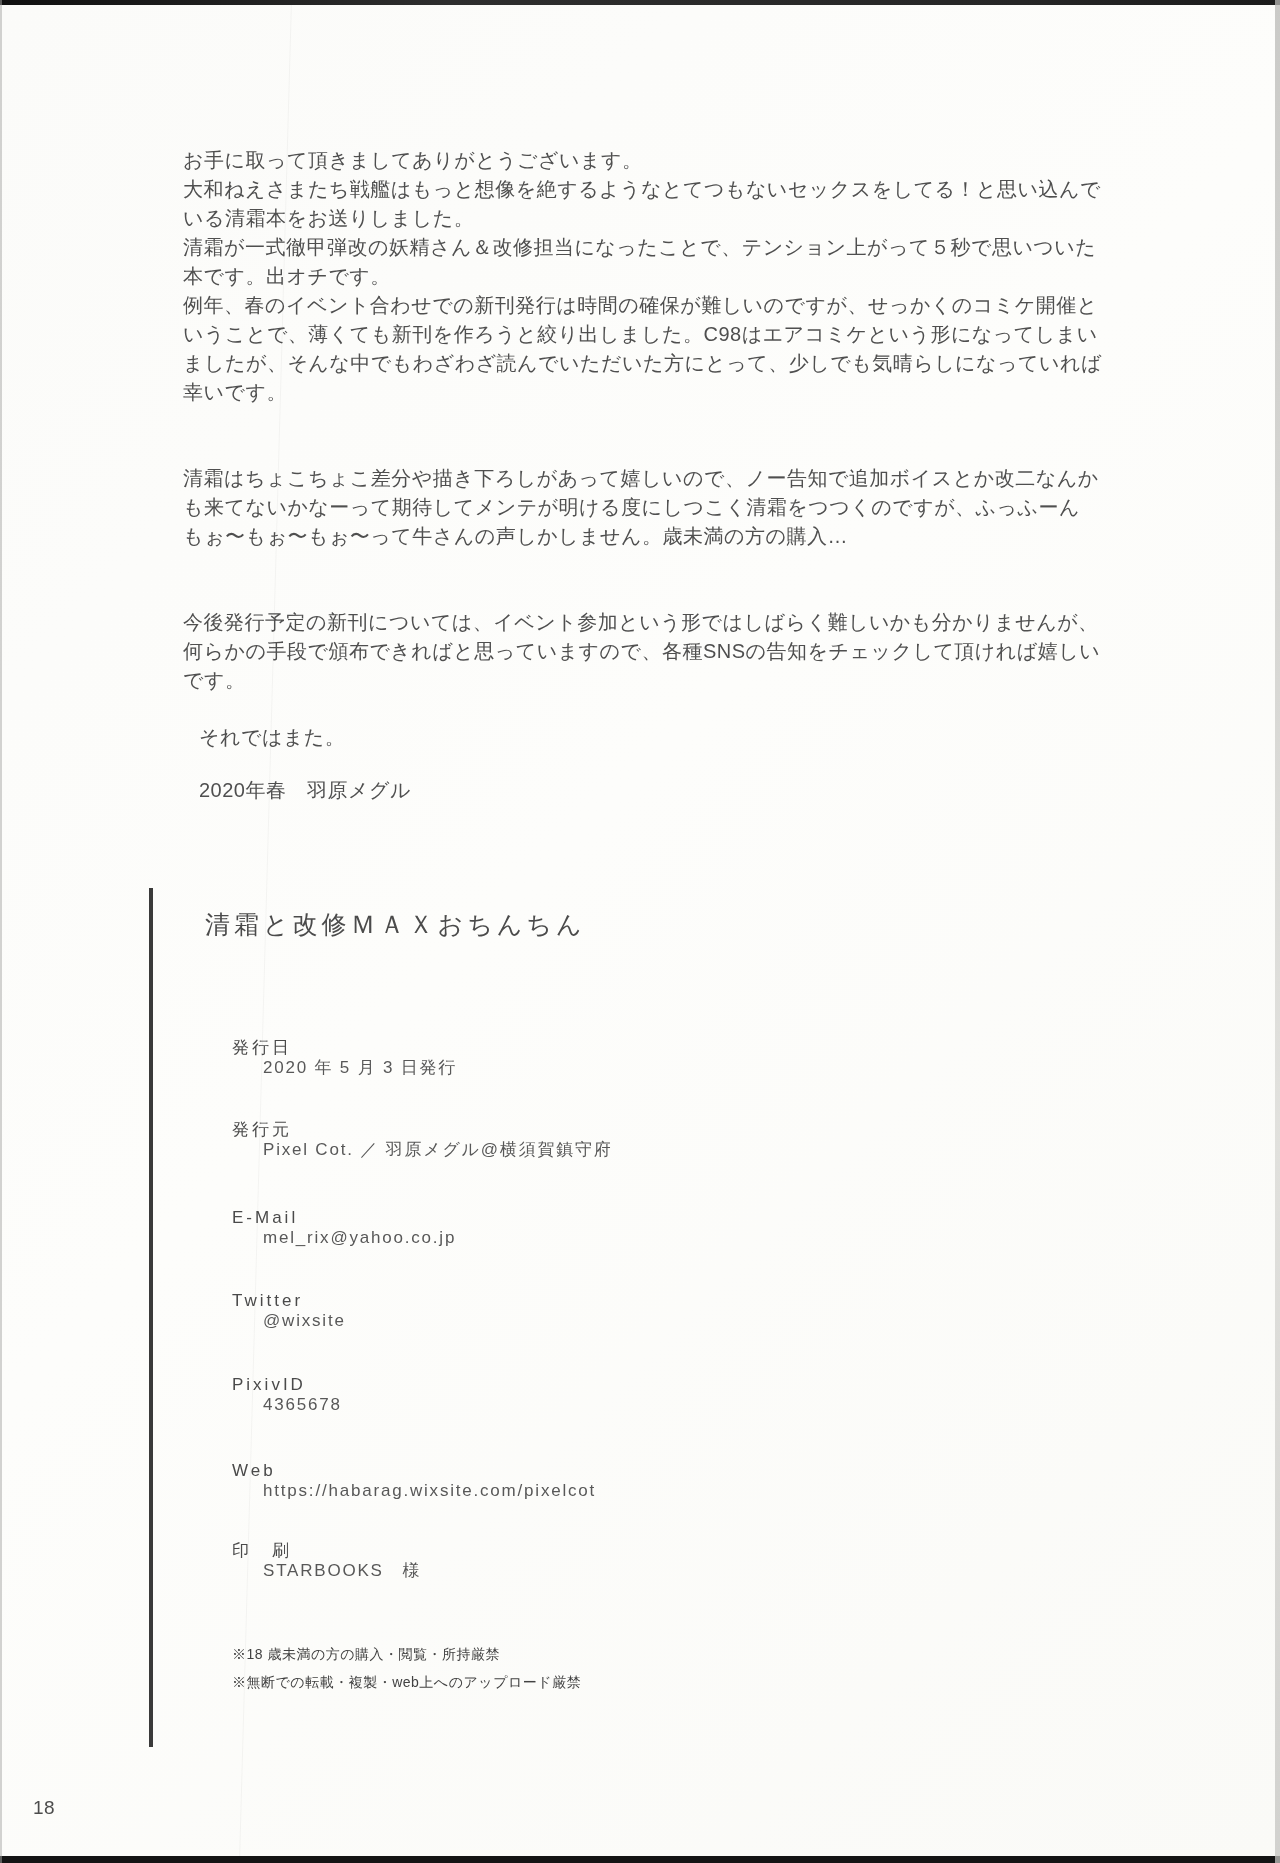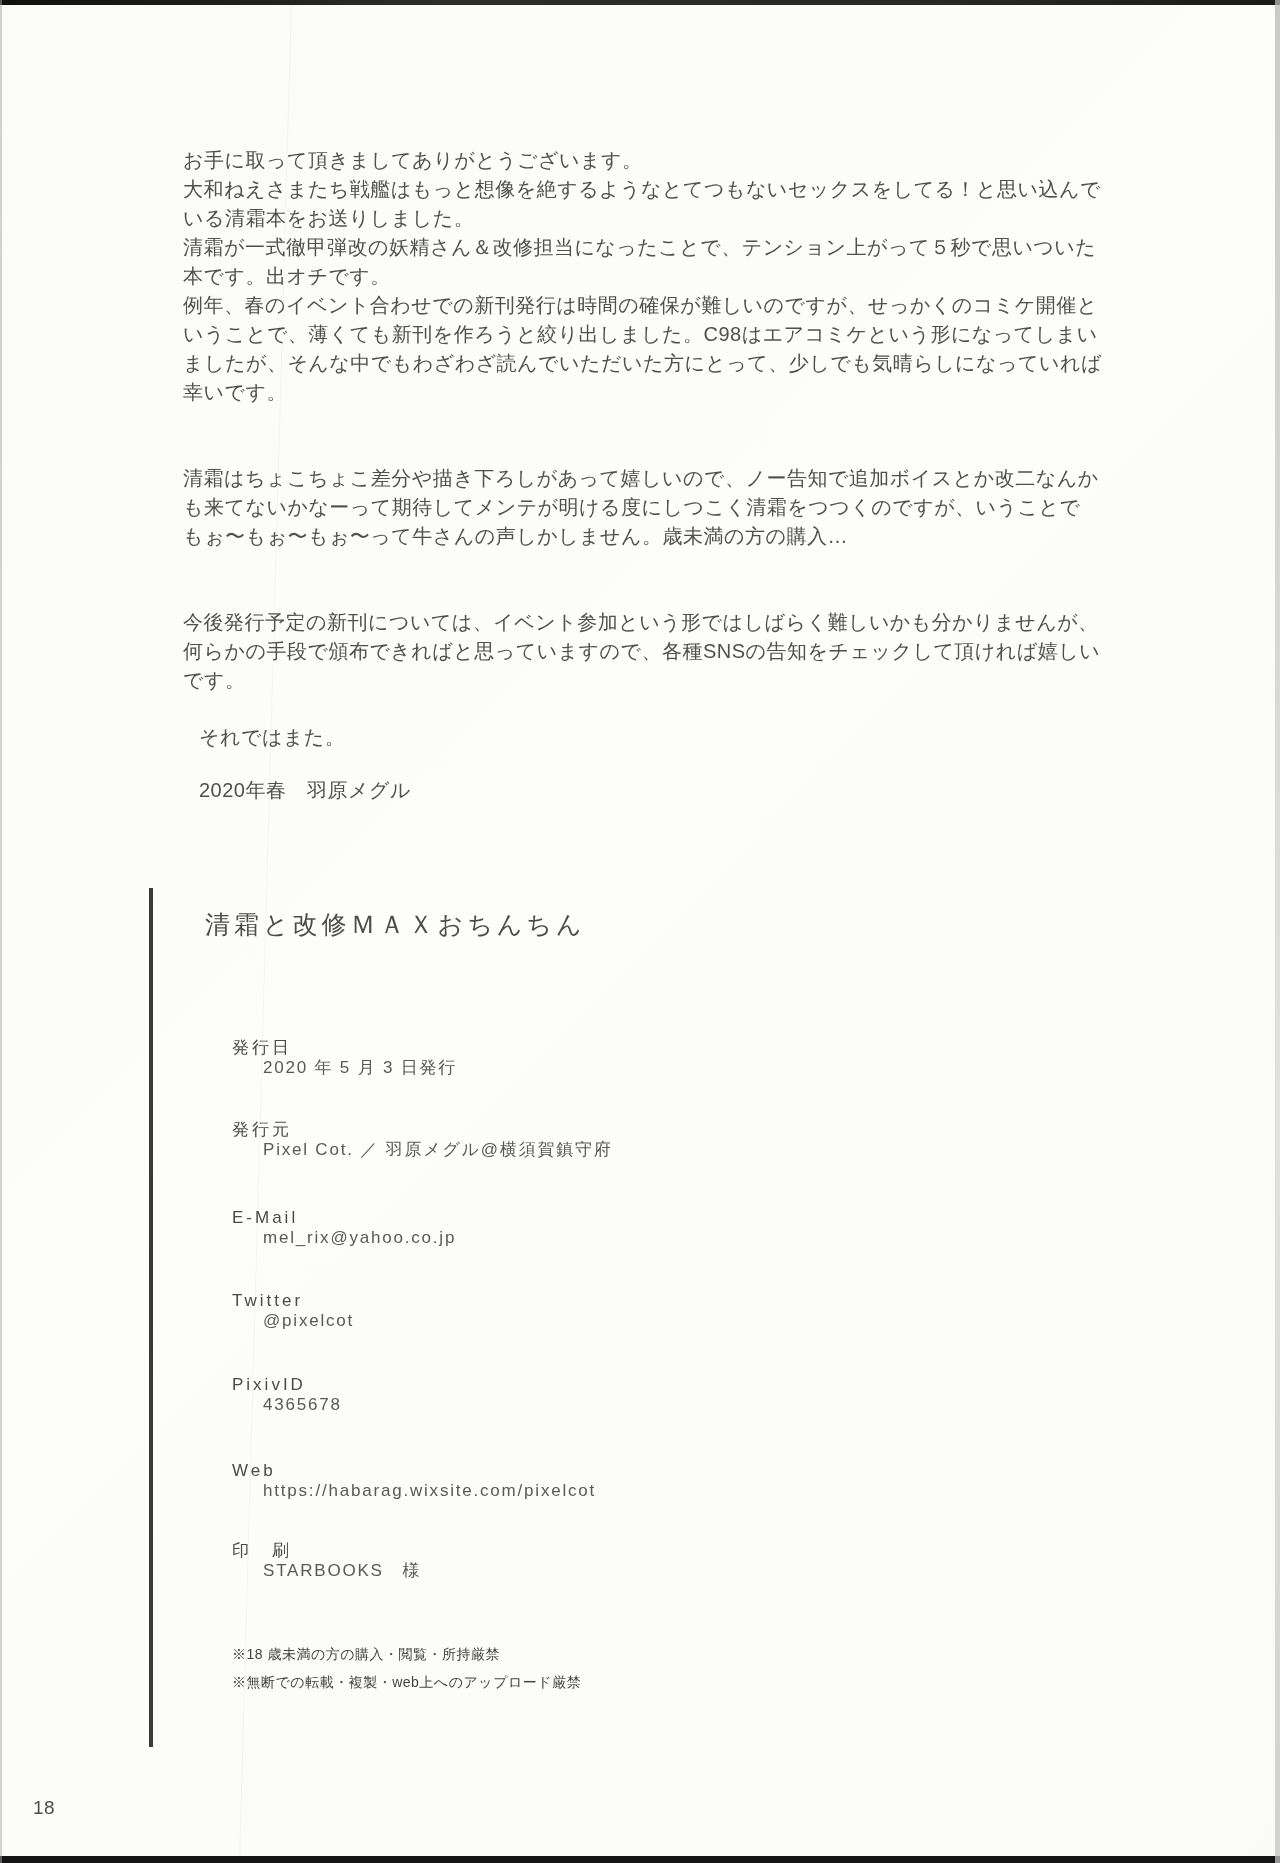--- a/index.html
+++ b/index.html
@@ -70,21 +70,21 @@
       <div class="line">いる清霜本をお送りしました。</div>
       <div class="line">清霜が一式徹甲弾改の妖精さん＆改修担当になったことで、テンション上がって５秒で思いついた</div>
       <div class="line">本です。出オチです。</div>
       <div class="line">例年、春のイベント合わせでの新刊発行は時間の確保が難しいのですが、せっかくのコミケ開催と</div>
       <div class="line">いうことで、薄くても新刊を作ろうと絞り出しました。C98はエアコミケという形になってしまい</div>
       <div class="line">ましたが、そんな中でもわざわざ読んでいただいた方にとって、少しでも気晴らしになっていれば</div>
       <div class="line">幸いです。</div>
     </div>
     <div class="para-gap3">
       <div class="line">清霜はちょこちょこ差分や描き下ろしがあって嬉しいので、ノー告知で追加ボイスとか改二なんか</div>
-      <div class="line">も来てないかなーって期待してメンテが明ける度にしつこく清霜をつつくのですが、いうことで</div>
+      <div class="line">も来てないかなーって期待してメンテが明ける度にしつこく清霜をつつくのですが、ふっふーん</div>
       <div class="line">もぉ〜もぉ〜もぉ〜って牛さんの声しかしません。歳未満の方の購入…</div>
     </div>
     <div class="para-gap3">
       <div class="line">今後発行予定の新刊については、イベント参加という形ではしばらく難しいかも分かりませんが、</div>
       <div class="line">何らかの手段で頒布できればと思っていますので、各種SNSの告知をチェックして頂ければ嬉しい</div>
       <div class="line">です。</div>
     </div>
     <div class="line closing">それではまた。</div>
     <div class="line signature">2020年春　羽原メグル</div>
   </div>
@@ -99,21 +99,21 @@
   <div class="entry" style="top:1120px">
     <div class="entry-label">発行元</div>
     <div class="entry-value">Pixel Cot. ／ 羽原メグル@横須賀鎮守府</div>
   </div>
   <div class="entry" style="top:1208px">
     <div class="entry-label">E-Mail</div>
     <div class="entry-value">mel_rix@yahoo.co.jp</div>
   </div>
   <div class="entry" style="top:1291px">
     <div class="entry-label">Twitter</div>
-    <div class="entry-value">@pixelcot</div>
+    <div class="entry-value">@wixsite</div>
   </div>
   <div class="entry" style="top:1375px">
     <div class="entry-label">PixivID</div>
     <div class="entry-value">4365678</div>
   </div>
   <div class="entry" style="top:1461px">
     <div class="entry-label">Web</div>
     <div class="entry-value">https://habarag.wixsite.com/pixelcot</div>
   </div>
   <div class="entry" style="top:1541px">

